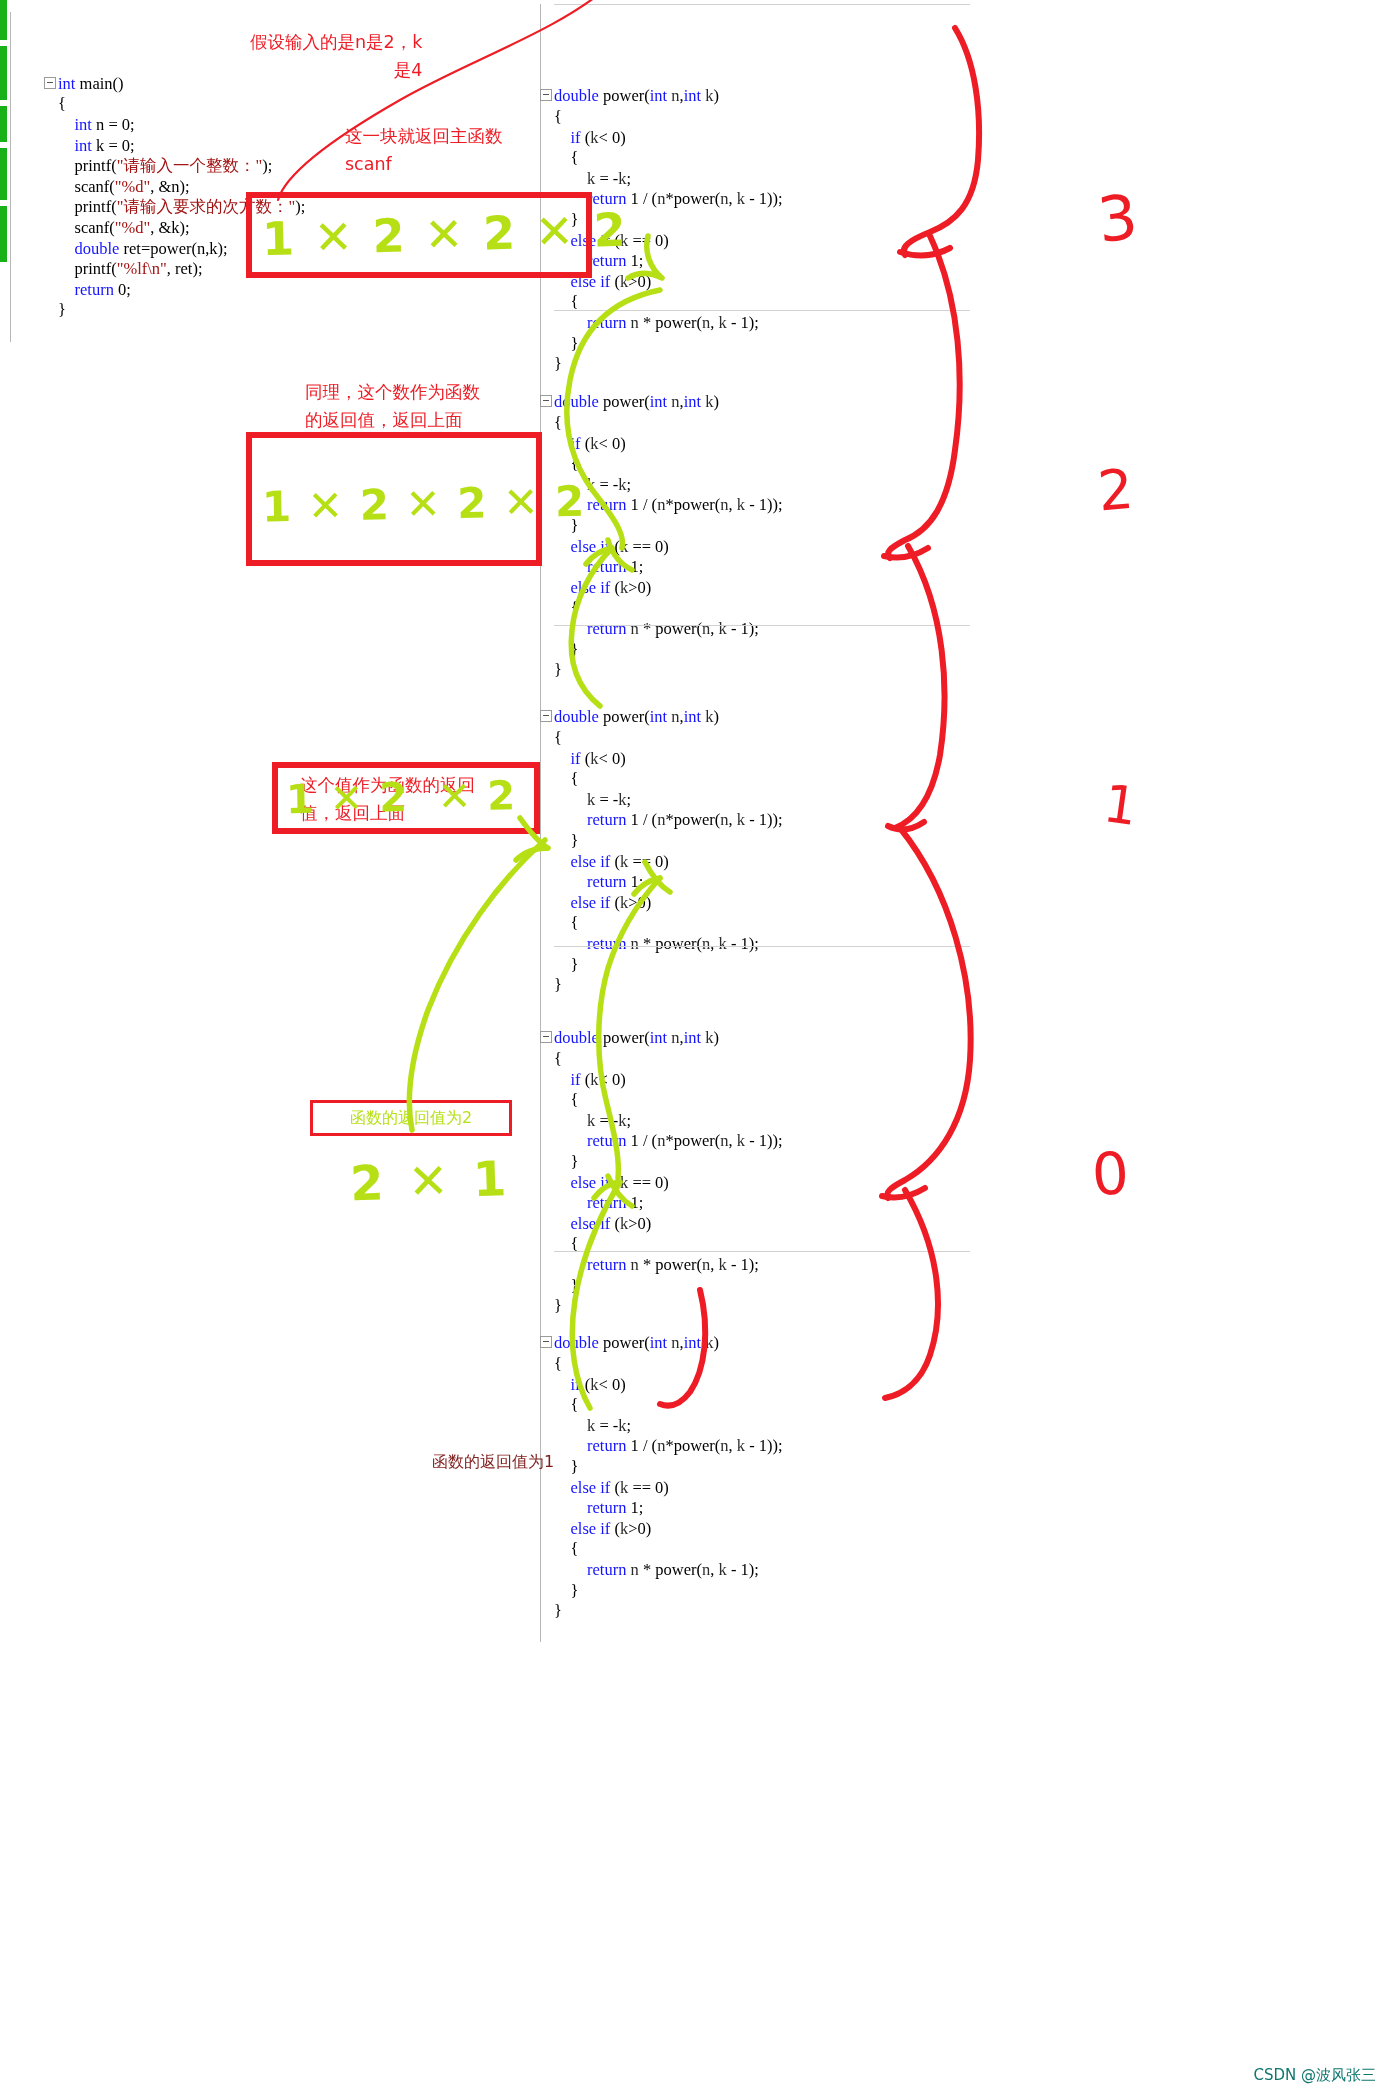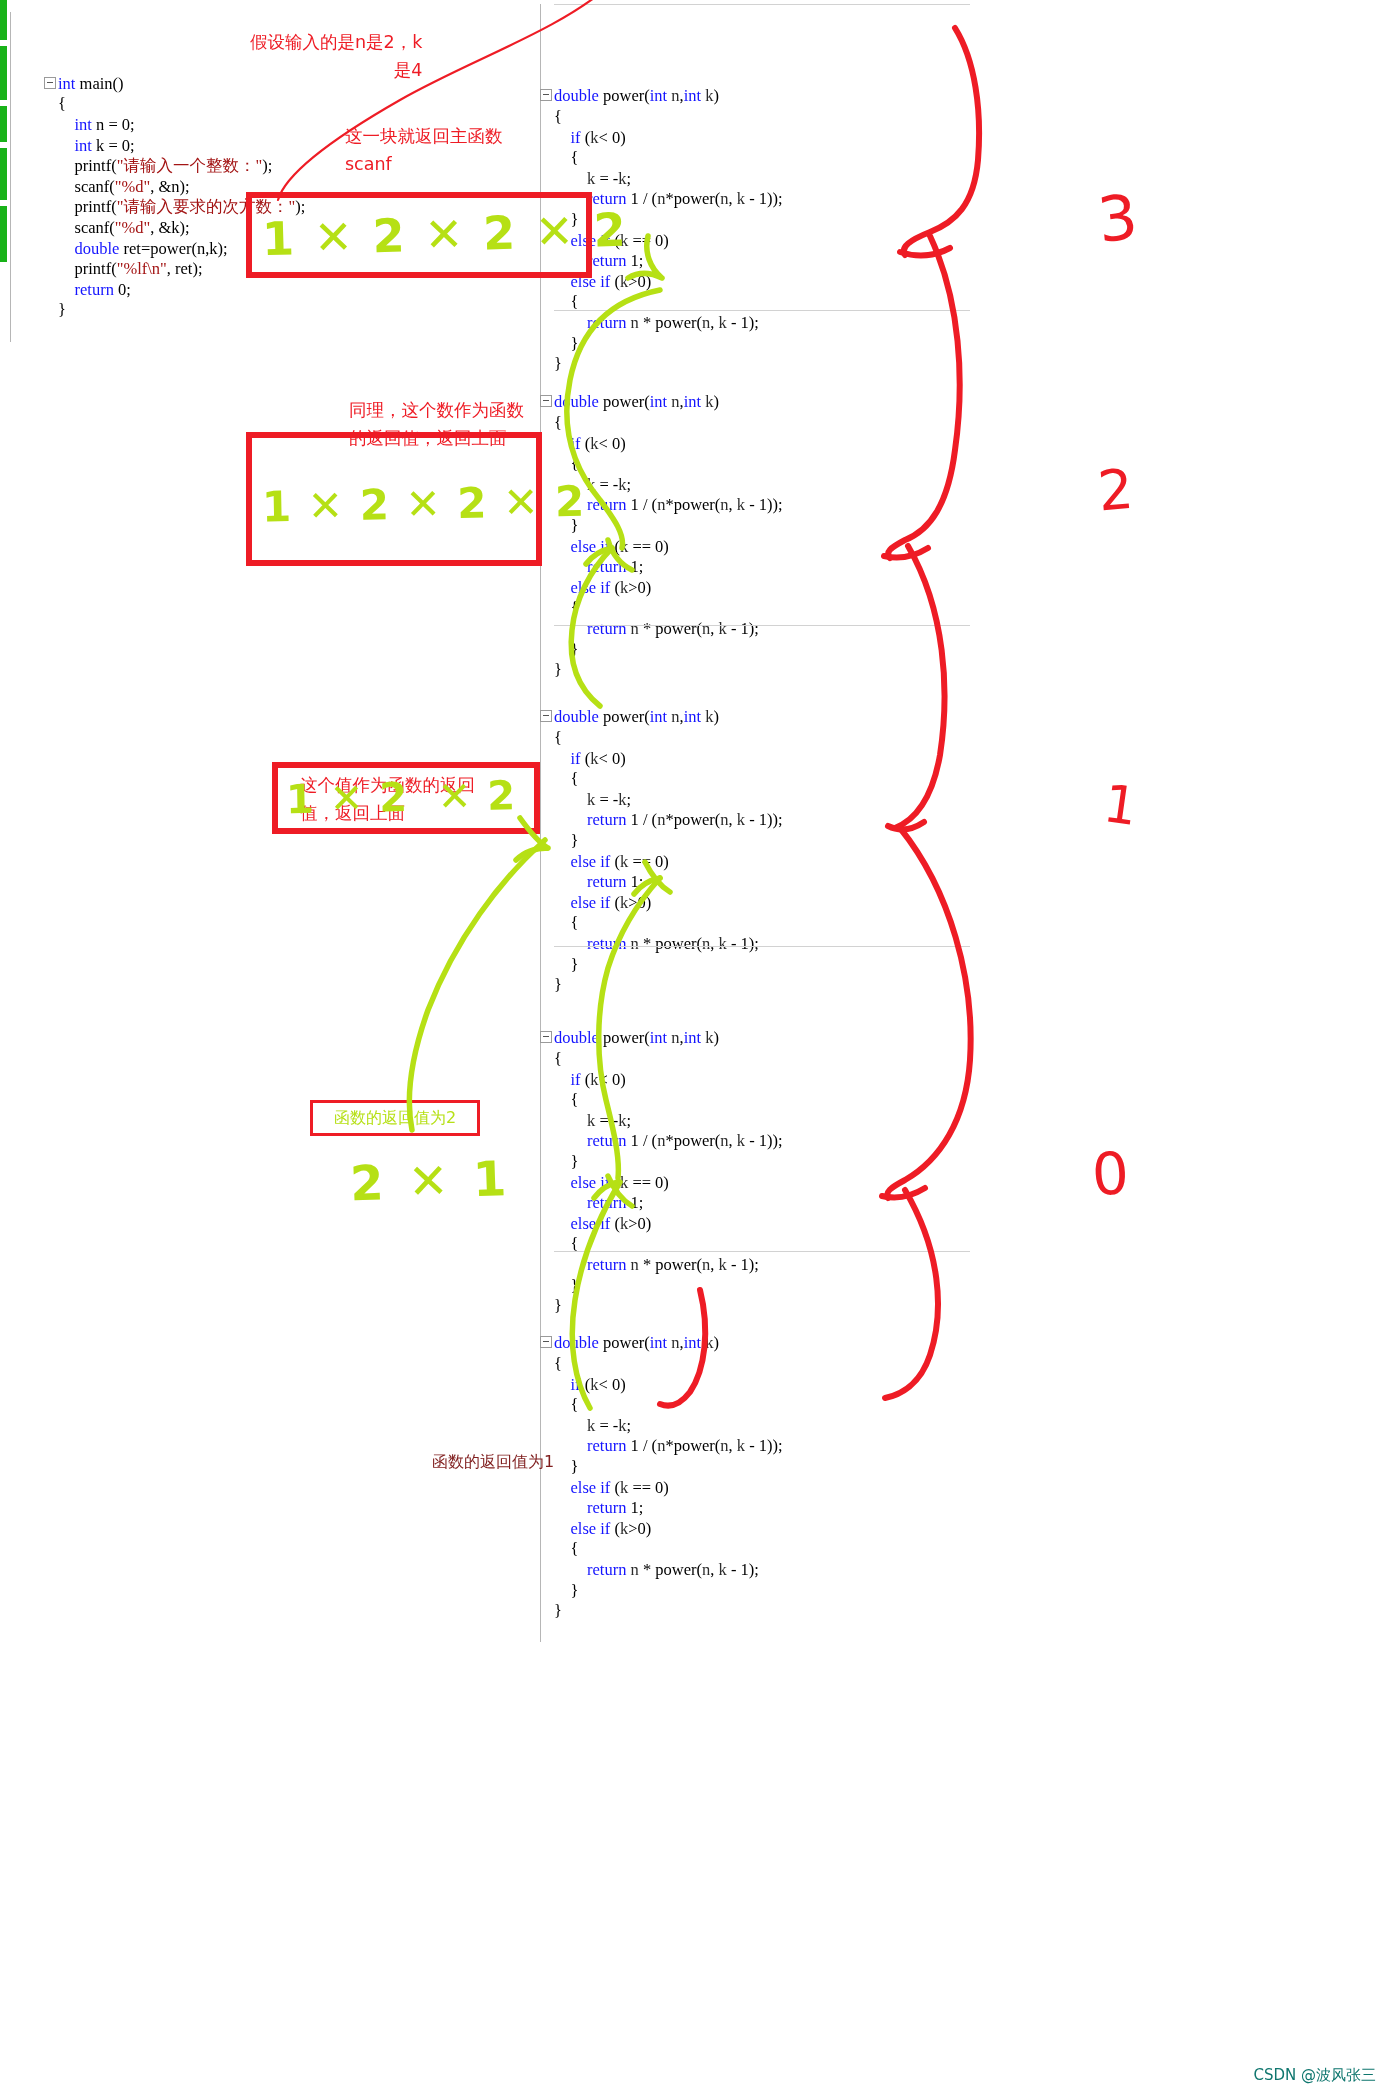--- a/index.html
+++ b/index.html
@@ -78,38 +78,38 @@
 <div class="codeblock power-block" style="left:540px;top:1251px;width:430px;">
   <div class="topline"></div>
   <div class="gutter"></div>
   <div class="pw-lines"><div class="cl"><span class="minusbox"></span><span class="kw">double</span><span class="pl"> power(</span><span class="kw">int</span><span class="pl"> </span><span class="id">n</span><span class="pl">,</span><span class="kw">int</span><span class="pl"> </span><span class="id">k</span><span class="pl">)</span></div><div class="cl"><span class="pl">{</span></div><div class="cl"><span class="pl">    </span><span class="kw">if</span><span class="pl"> (</span><span class="id">k</span><span class="pl">&lt; 0)</span></div><div class="cl"><span class="pl">    {</span></div><div class="cl"><span class="pl">        </span><span class="id">k</span><span class="pl"> = -</span><span class="id">k</span><span class="pl">;</span></div><div class="cl"><span class="pl">        </span><span class="kw">return</span><span class="pl"> 1 / (</span><span class="id">n</span><span class="pl">*power(</span><span class="id">n</span><span class="pl">, </span><span class="id">k</span><span class="pl"> - 1));</span></div><div class="cl"><span class="pl">    }</span></div><div class="cl"><span class="pl">    </span><span class="kw">else</span><span class="pl"> </span><span class="kw">if</span><span class="pl"> (</span><span class="id">k</span><span class="pl"> == 0)</span></div><div class="cl"><span class="pl">        </span><span class="kw">return</span><span class="pl"> 1;</span></div><div class="cl"><span class="pl">    </span><span class="kw">else</span><span class="pl"> </span><span class="kw">if</span><span class="pl"> (</span><span class="id">k</span><span class="pl">&gt;0)</span></div><div class="cl"><span class="pl">    {</span></div><div class="cl"><span class="pl">        </span><span class="kw">return</span><span class="pl"> </span><span class="id">n</span><span class="pl"> * power(</span><span class="id">n</span><span class="pl">, </span><span class="id">k</span><span class="pl"> - 1);</span></div><div class="cl"><span class="pl">    }</span></div><div class="cl"><span class="pl">}</span></div></div>
 </div>
 
 <div class="ann" style="left:250px;top:28px;text-align:right;">假设输入的是n是2，k
 是4</div>
 <div class="ann" style="left:345px;top:122px;">这一块就返回主函数
 scanf</div>
-<div class="ann" style="left:305px;top:396px;margin-left:44px;">同理，这个数作为函数
+<div class="ann" style="left:305px;top:378px;">同理，这个数作为函数
 的返回值，返回上面</div>
 <div class="ann" style="left:300px;top:745px;margin-top:26px;">这个值作为函数的返回
 值，返回上面</div>
 
 <div class="redbox" style="left:246px;top:192px;width:346px;height:86px;"></div>
 <div class="hand" style="left:262px;top:202px;width:320px;font-size:46px;line-height:66px;letter-spacing:2px;
             transform:rotate(-1.5deg);">1 ✕ 2 ✕ 2 ✕ 2</div>
 
 <div class="redbox" style="left:246px;top:432px;width:296px;height:134px;"></div>
 <div class="hand" style="left:262px;top:480px;width:280px;font-size:42px;line-height:50px;letter-spacing:1px;
             transform:rotate(-1deg);">1 ✕ 2 ✕ 2 ✕ 2</div>
 
 <div class="redbox" style="left:272px;top:762px;width:268px;height:72px;"></div>
 <div class="hand" style="left:286px;top:770px;width:250px;font-size:40px;line-height:54px;letter-spacing:1px;
             transform:rotate(-1deg);">1 ✕ 2  ✕ 2</div>
 
-<div class="greenbox" style="left:310px;top:1100px;width:170px;height:36px;">
+<div class="greenbox" style="left:310px;top:1100px;width:202px;height:36px;">
   <span>函数的返回值为2</span>
 </div>
 <div class="hand" style="left:350px;top:1150px;width:200px;font-size:48px;line-height:60px;letter-spacing:4px;
             transform:rotate(-2deg);">2 ✕ 1</div>
 
 <div class="greenlabel" style="left:432px;top:1452px;">函数的返回值为1</div>
 
 <div class="rednum" style="left:1098px;top:182px;font-size:62px;transform:rotate(-6deg);">3</div>
 <div class="rednum" style="left:1098px;top:458px;font-size:55px;transform:rotate(-5deg);">2</div>
 <div class="rednum" style="left:1104px;top:775px;font-size:52px;transform:rotate(8deg);">1</div>

